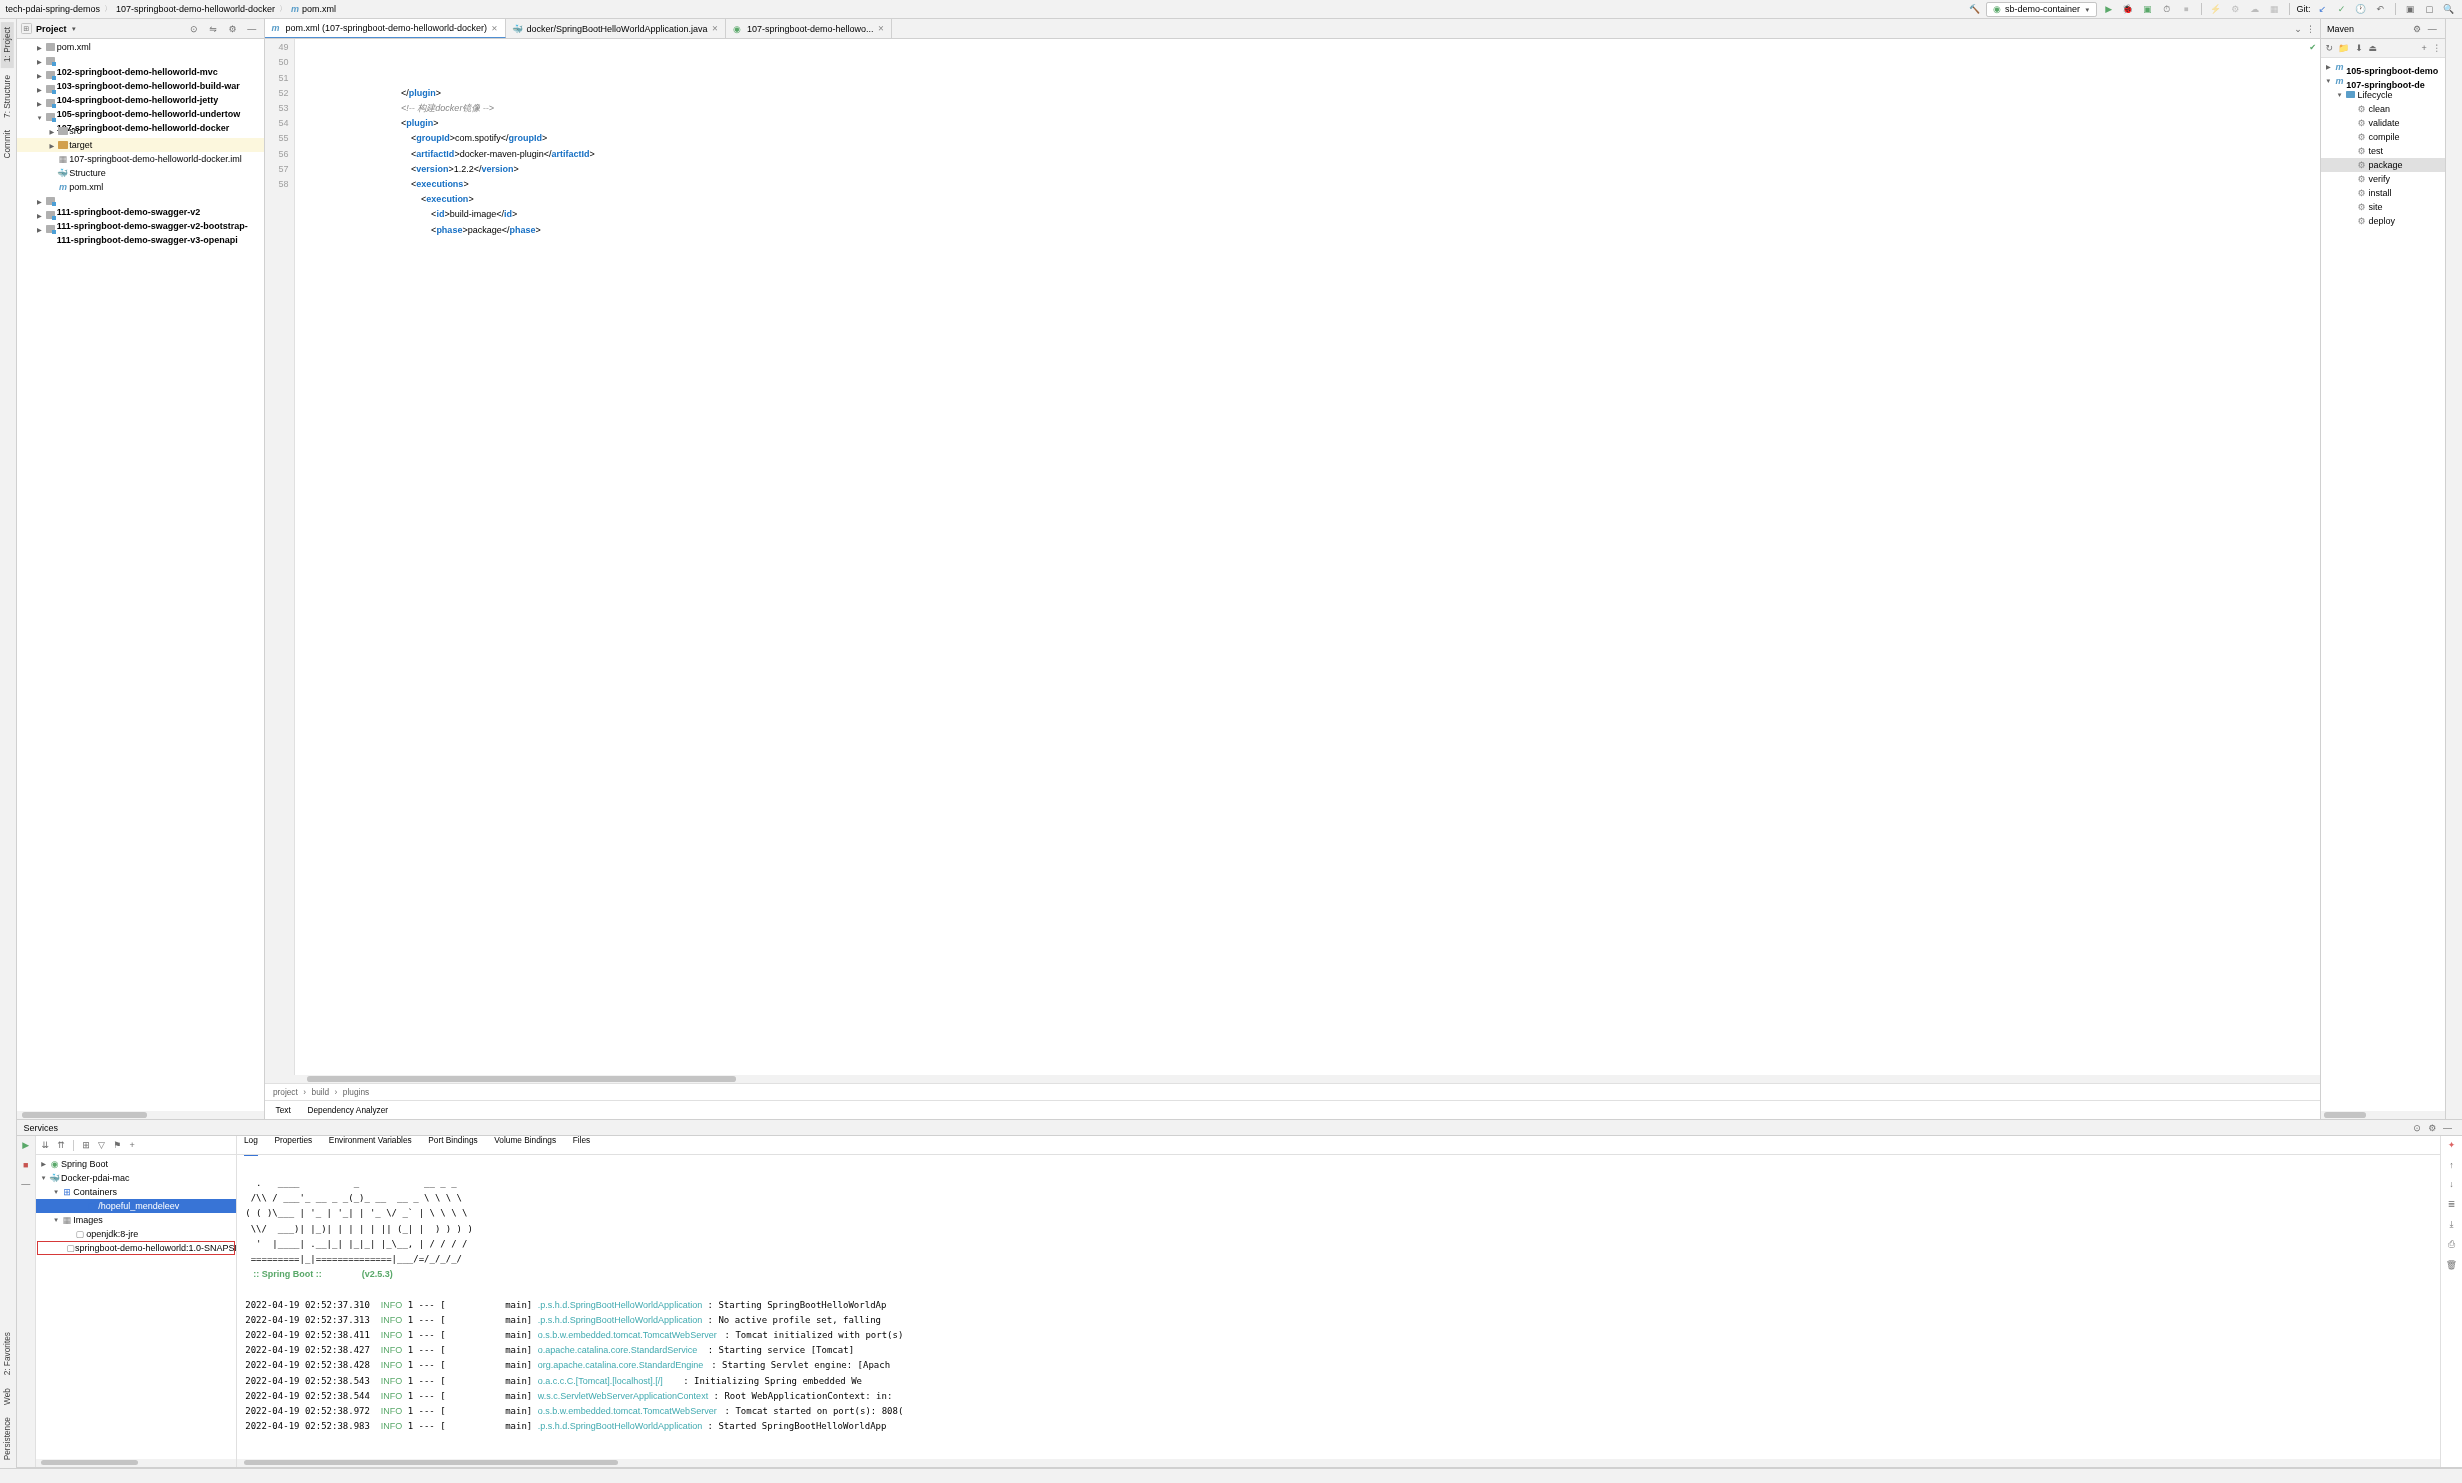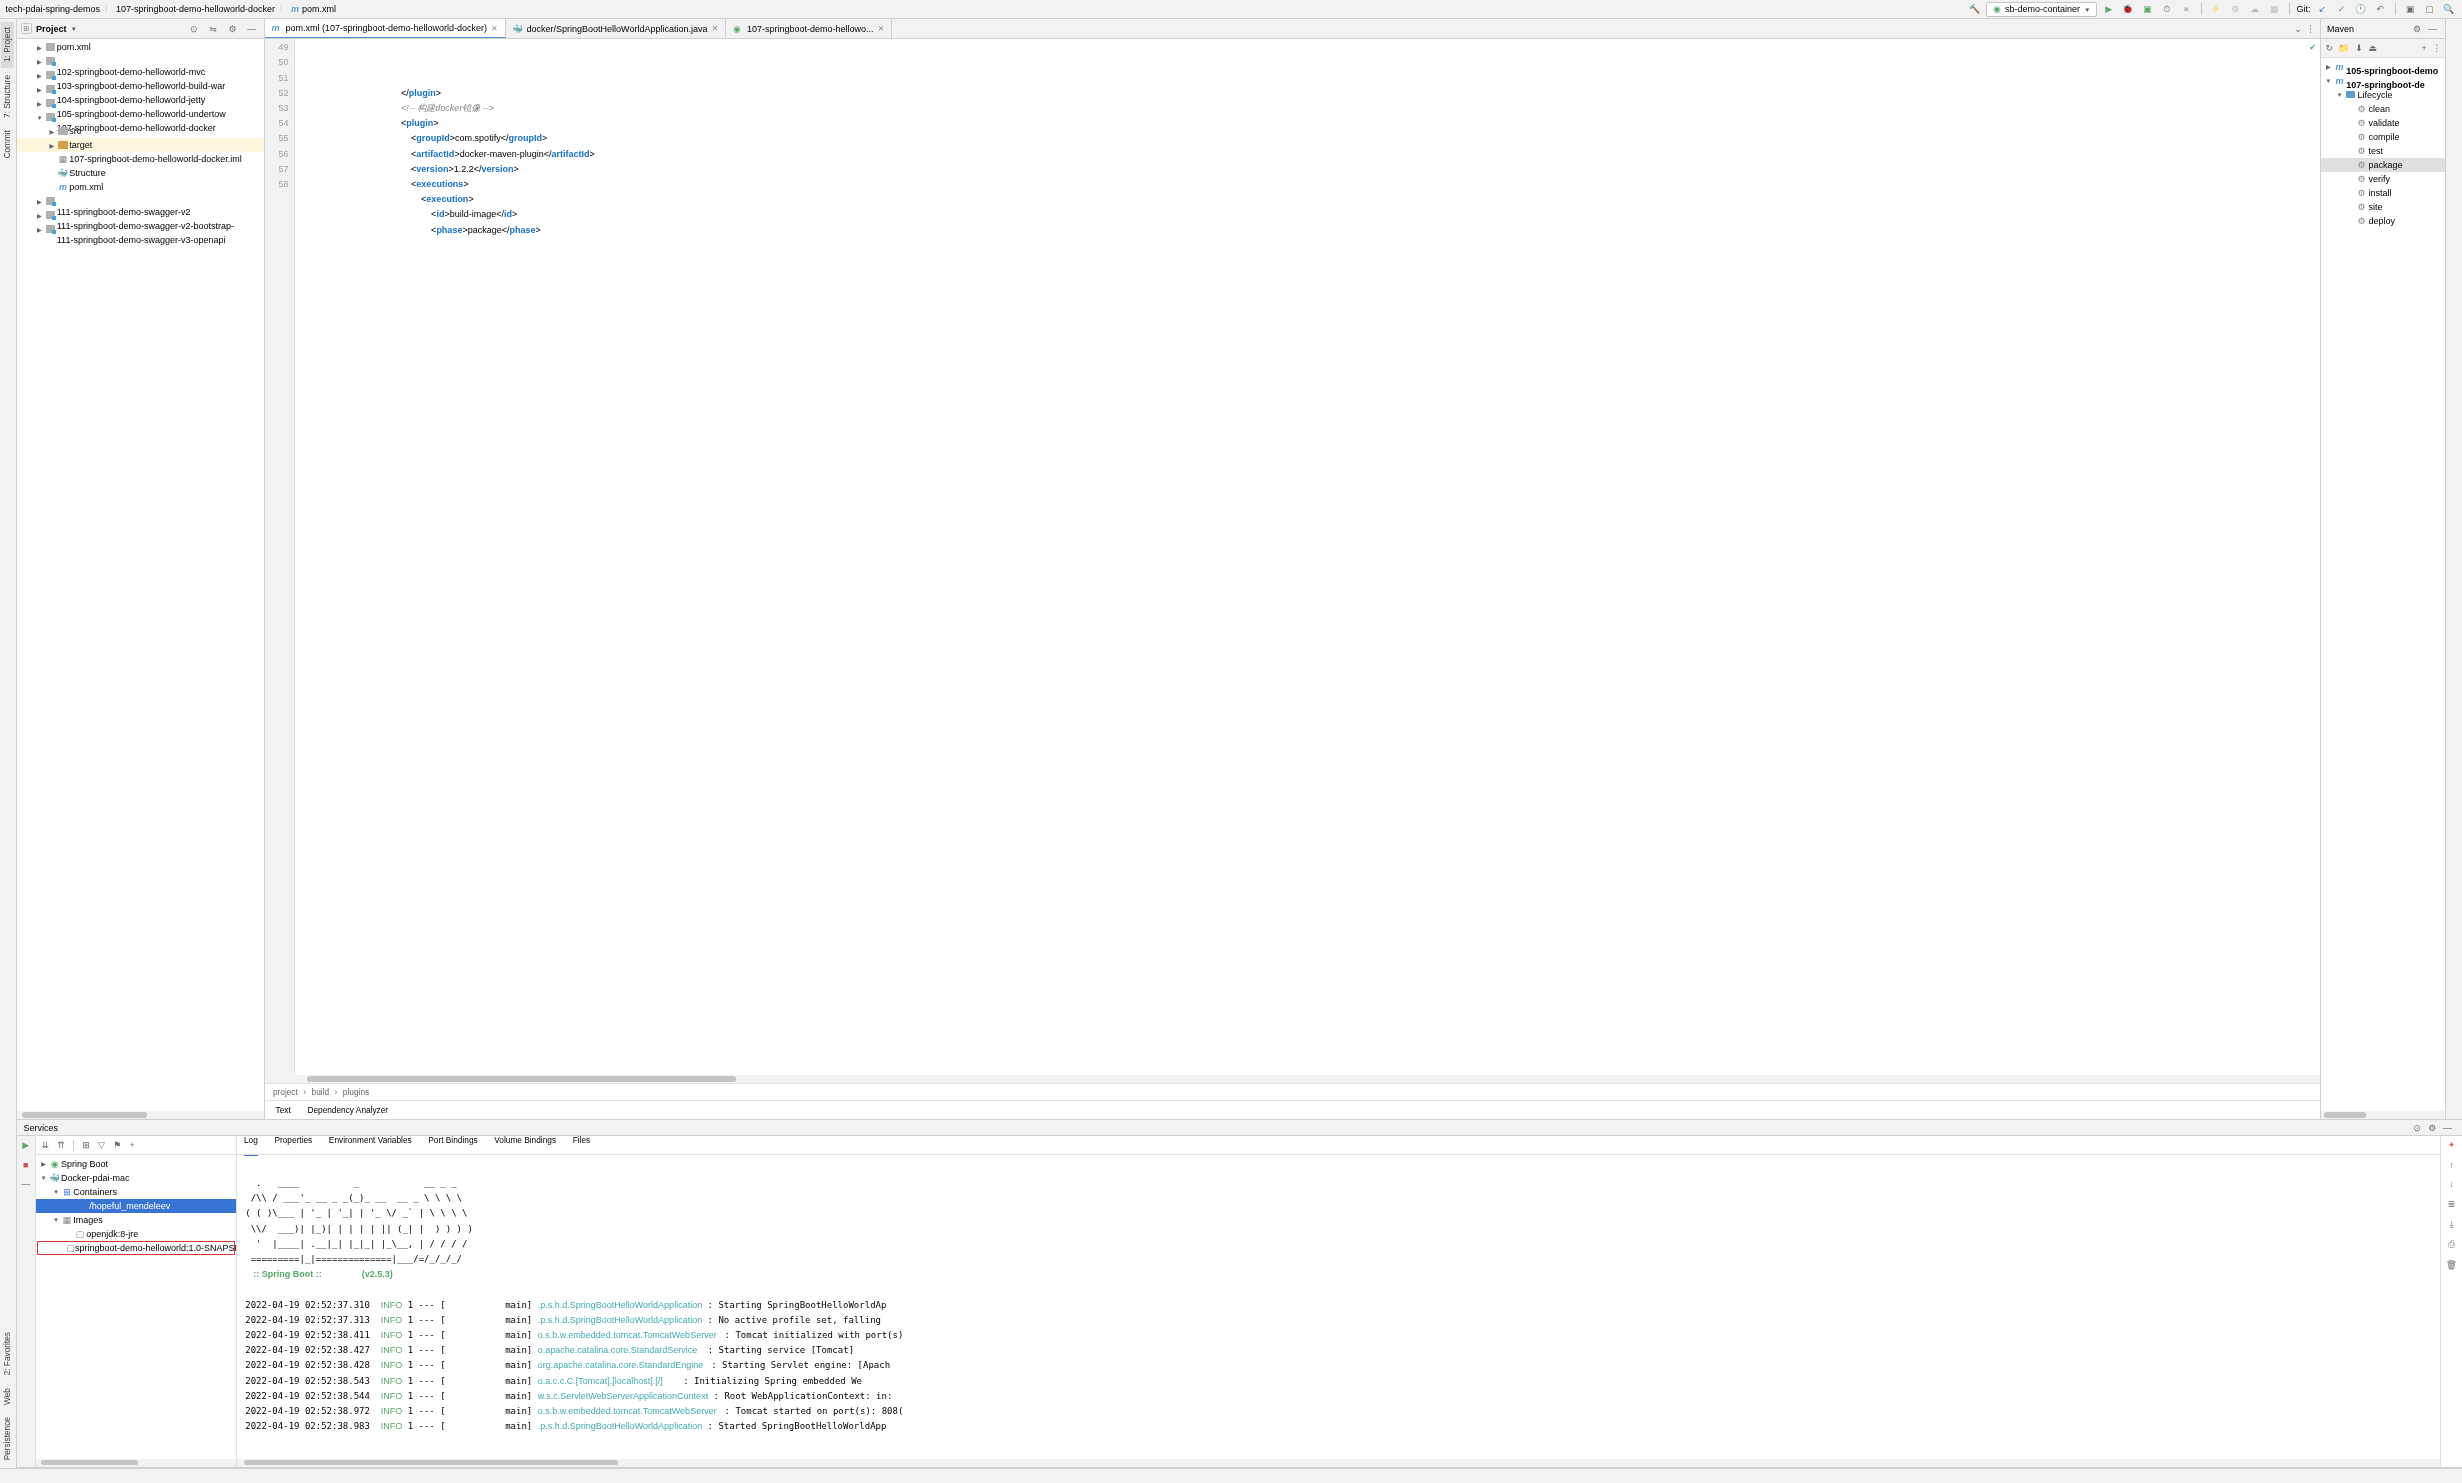--- a/index.html
+++ b/index.html
@@ -32,21 +32,21 @@
 .panel-hdr { height: 19.4px; background: #f2f2f2; border-bottom: 0.7px solid #d0d0d0; display: flex; align-items: center; padding: 0 4.2px; gap: 4.2px; }
 .panel-hdr .title { font-weight: 600; }
 .panel-hdr .pfx { color: #777; border: 0.7px solid #c4c4c4; border-radius: 1.4px; width: 11px; height: 11px; display: inline-flex; align-items: center; justify-content: center; font-size: 7px; }
 .panel-hdr .spacer { flex: 1; }
 .tree { flex: 1; overflow: auto; padding-top: 1.4px; font-size: 9px; }
 .tree-row { display: flex; align-items: center; height: 14px; padding-left: 5.5px; white-space: nowrap; }
 .tree-row.selected { background: #fcf7dd; }
 .tree-arrow { width: 9.7px; color: #646464; font-size: 6.2px; display: inline-flex; justify-content: center; }
 .tree-icon { width: 12.5px; display: inline-flex; align-items: center; justify-content: center; }
 .tree-label { }
-.proj-bold { font-weight: 400; margin-top: 22px; }
+.proj-bold { font-weight: 700; margin-top: 22px; }
 
 
 .editor-area { flex: 1; display: flex; flex-direction: column; background: #fff; min-width: 0; }
 .ed-tabs { height: 19.4px; background: #f2f2f2; border-bottom: 0.7px solid #d0d0d0; display: flex; align-items: center; }
 .ed-tab { height: 18.7px; padding: 0 7px; display: flex; align-items: center; gap: 4.2px; border-right: 0.7px solid #d0d0d0; cursor: pointer; }
 .ed-tab.active { background: #fff; border-bottom: 1.4px solid #4e8ed2; }
 .ed-tab .ic { width: 9.7px; display: inline-flex; }
 .ed-tab .x { color: #888; font-size: 7.6px; }
 .code-wrap { flex: 1; display: flex; min-height: 0; }
 .gutter { width: 30.5px; background: #f2f2f2; border-right: 0.7px solid #e0e0e0; text-align: right; padding-right: 5.5px; color: #a0a0a0; font-family: Menlo, Consolas, monospace; font-size: 9px; line-height: 15.2px; padding-top: 1.4px; }
@@ -508,21 +508,21 @@
                 </span>
                 <span>Docker-pdai-mac</span>
               </div>
               <div class="svc-row" style="padding-left: 15.2px;">
                 <span class="tree-arrow">▼</span>
                 <span class="tree-icon">
                   <span style="color:#3874d6">⊞</span>
                 </span>
                 <span>Containers</span>
               </div>
-              <div class="svc-row sel" style="padding-left: 31px;">
+              <div class="svc-row sel" style="padding-left: 40px;">
                 <span class="tree-arrow"></span>
                 <span class="tree-icon">
                   <span style="color:#3874d6">▢</span>
                 </span>
                 <span>/hopeful_mendeleev</span>
               </div>
               <div class="svc-row" style="padding-left: 15.2px;">
                 <span class="tree-arrow">▼</span>
                 <span class="tree-icon">
                   <span style="color:#888">▦</span>

